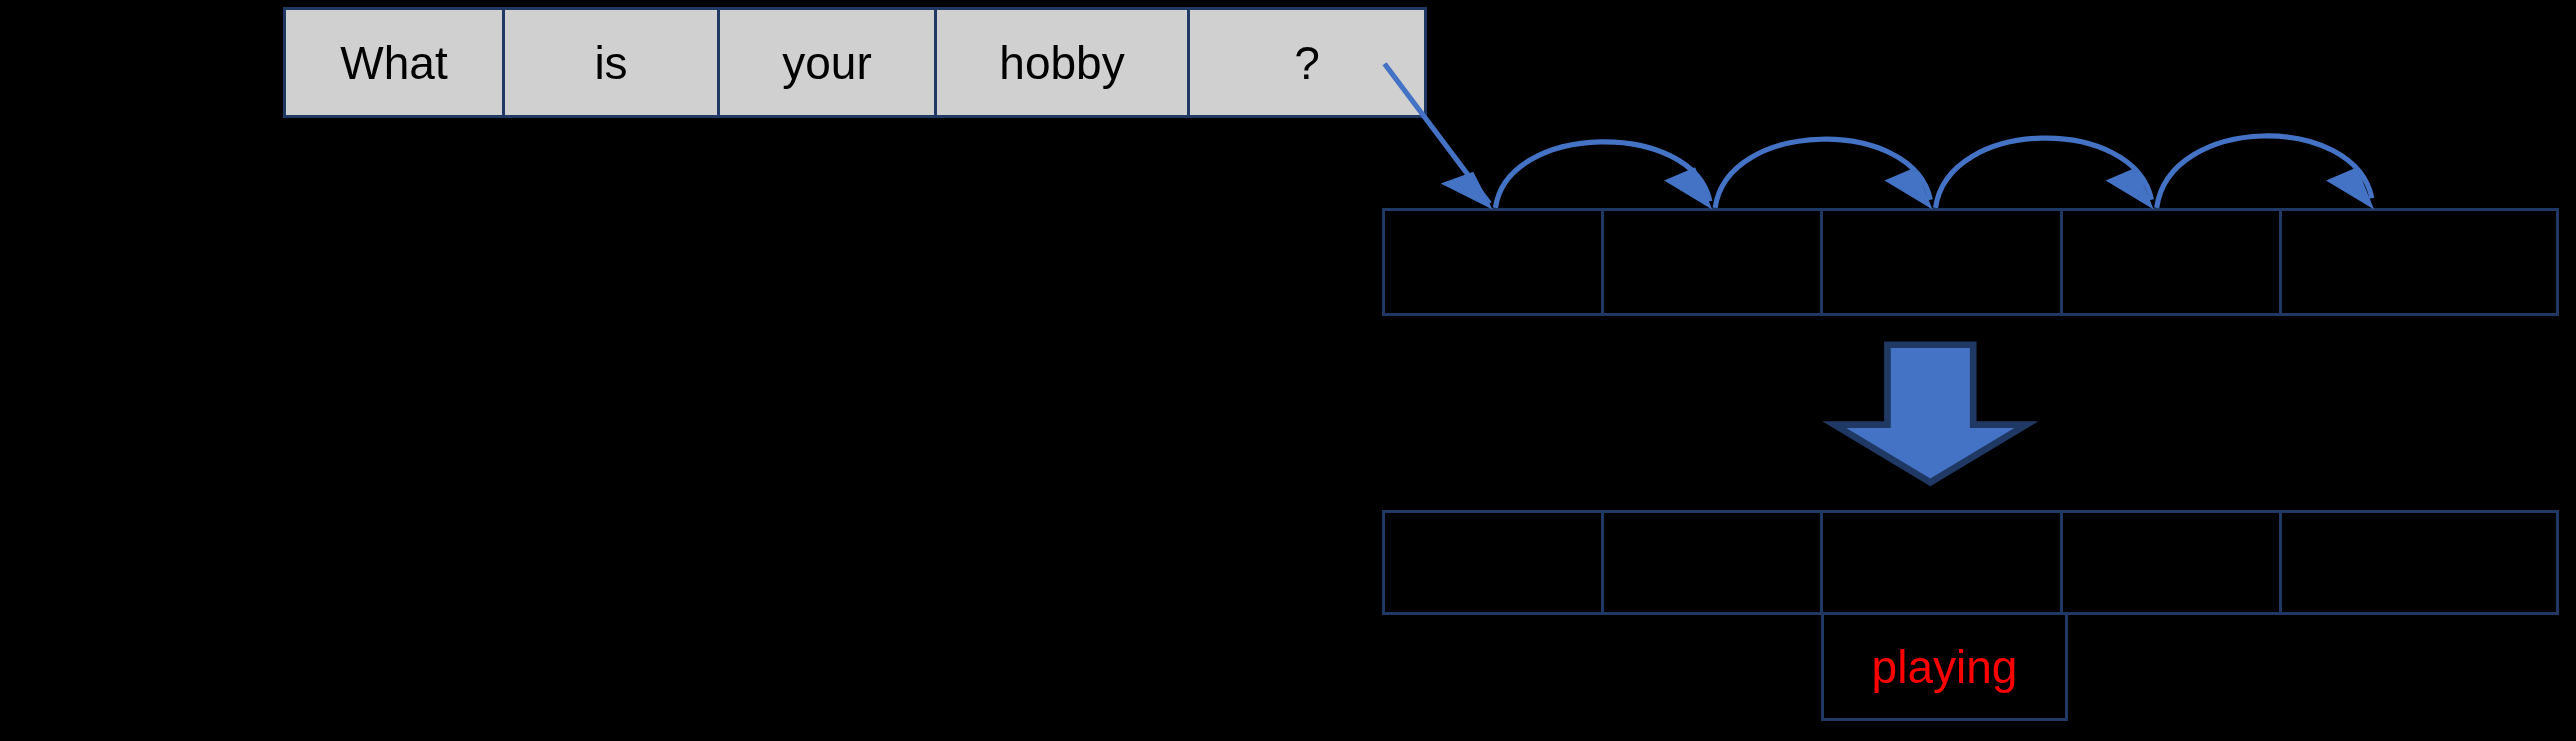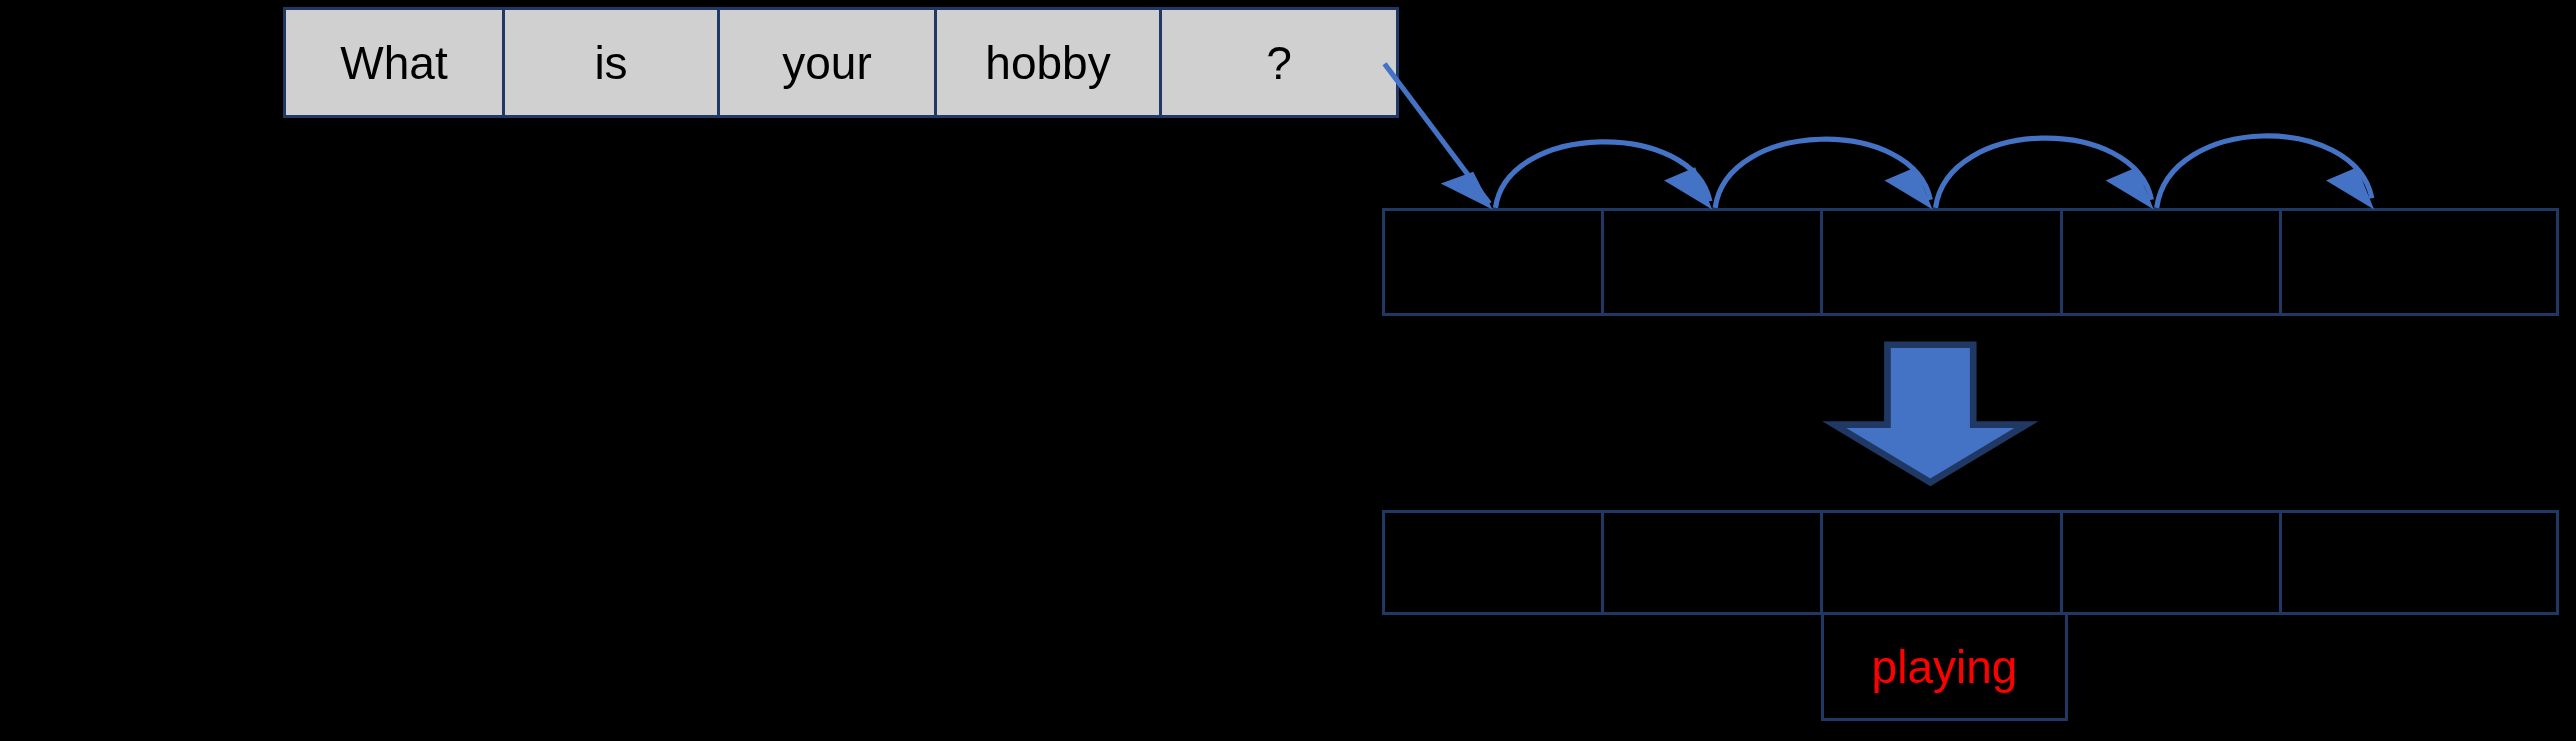--- a/index.html
+++ b/index.html
@@ -110,21 +110,21 @@
   <div class="token-row" id="source-row">
     <div class="token-cell" style="width:222px">
         <span>What</span>
       </div>
     <div class="token-cell" style="width:218px">
         <span>is</span>
       </div>
     <div class="token-cell" style="width:220px">
         <span>your</span>
       </div>
-    <div class="token-cell" style="width:228px">
+    <div class="token-cell" style="width:256px">
         <span>hobby</span>
       </div>
     <div class="token-cell" style="width:240px">
         <span>?</span>
       </div>
   </div>
 
   <div class="token-row target-row" id="encoder-row">
     <div class="token-cell" style="width:222px">
         <span></span>

